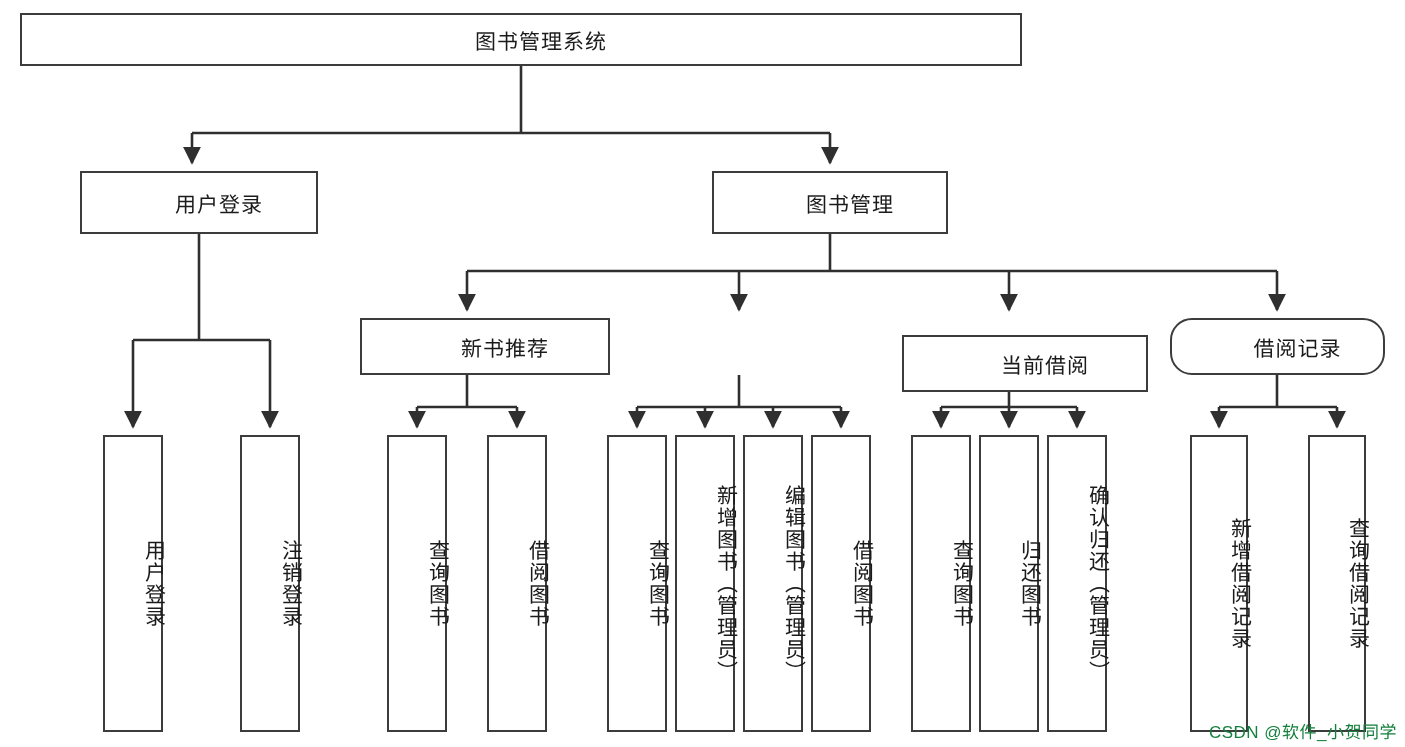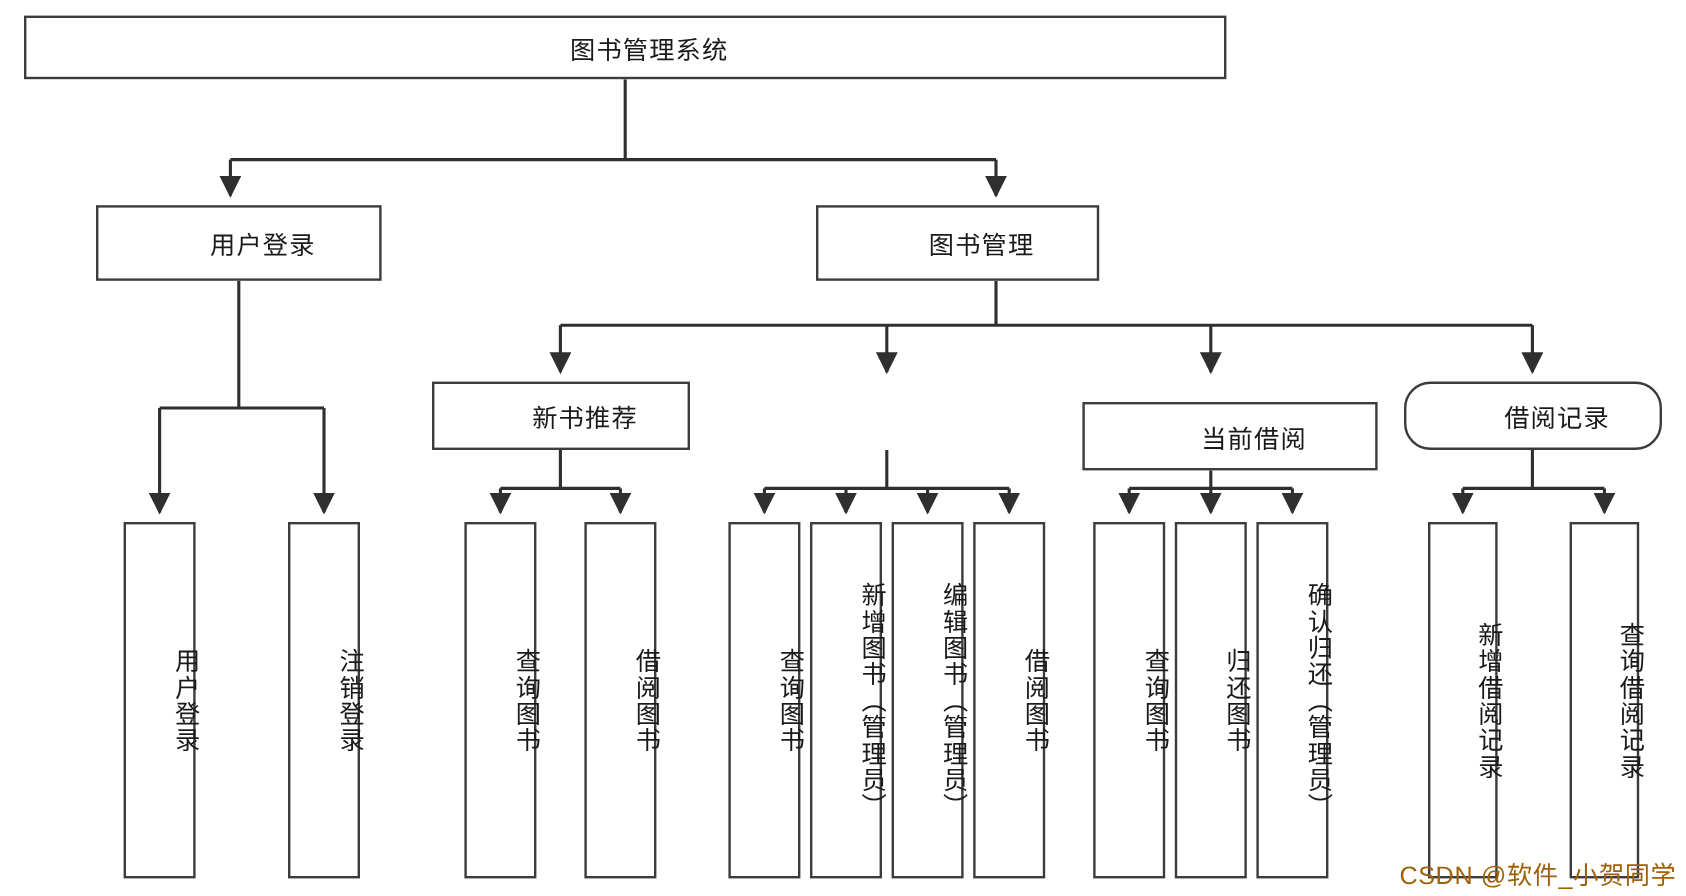--- a/index.html
+++ b/index.html
@@ -57,22 +57,22 @@
     writing-mode: vertical-rl;
     text-orientation: upright;
     display: block;
     white-space: normal;
     max-height: 100%;
   }
   #watermark {
     position: absolute;
     right: 8px;
     bottom: 4px;
-    font-size: 21px;
-    color: #a16207;
+    font-size: 17px;
+    color: #15803d;
     letter-spacing: 0.5px;
     white-space: nowrap;
     user-select: none;
   }
 </style>
 </head>
 <body>
 
 <div id="canvas">
 
@@ -132,25 +132,25 @@
   </svg>
 
   <div class="node horiz" style="left:20px; top:13px; width:1002px; height:53px;">
     <span>图书管理系统</span>
   </div>
 
   <div class="node horiz" style="left:80px; top:171px; width:238px; height:63px;">
     <span>用户登录</span>
   </div>
 
-  <div class="node horiz" style="left:680px; top:171px; width:236px; height:63px;">
+  <div class="node horiz" style="left:712px; top:171px; width:236px; height:63px;">
     <span>图书管理</span>
   </div>
 
-  <div class="node horiz" style="left:360px; top:318px; width:215px; height:57px;">
+  <div class="node horiz" style="left:360px; top:318px; width:250px; height:57px;">
     <span>新书推荐</span>
   </div>
 
 
   <div class="node horiz" style="left:902px; top:335px; width:246px; height:57px;">
     <span>当前借阅</span>
   </div>
 
   <div class="node horiz" style="left:1170px; top:318px; width:215px; height:57px;border-radius:22px;">
     <span>借阅记录</span>

